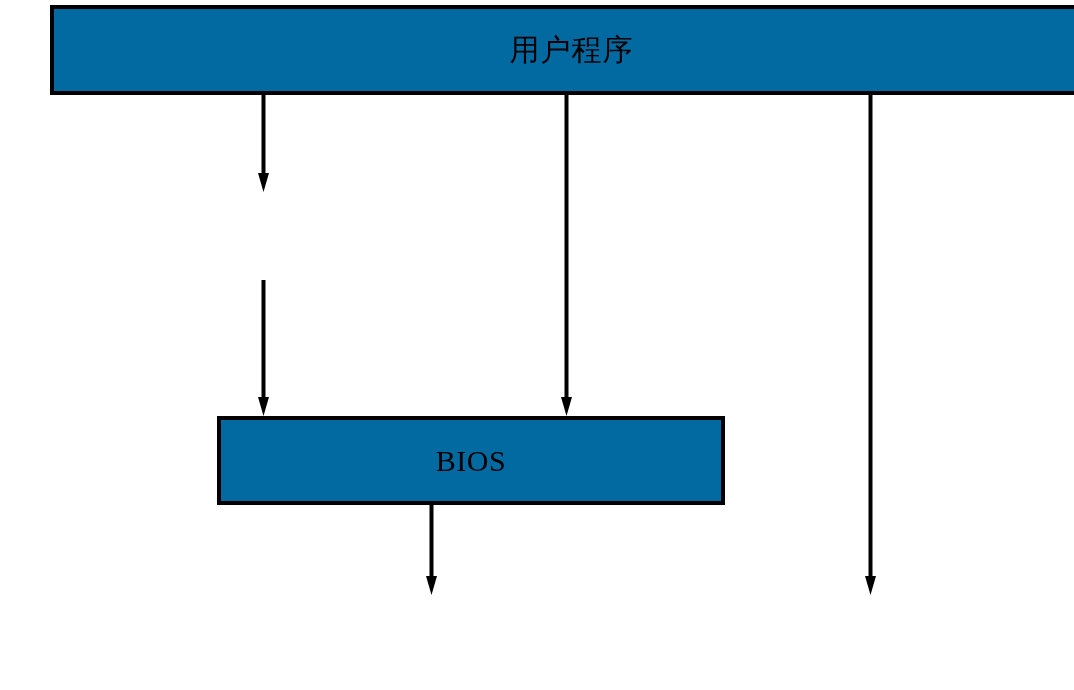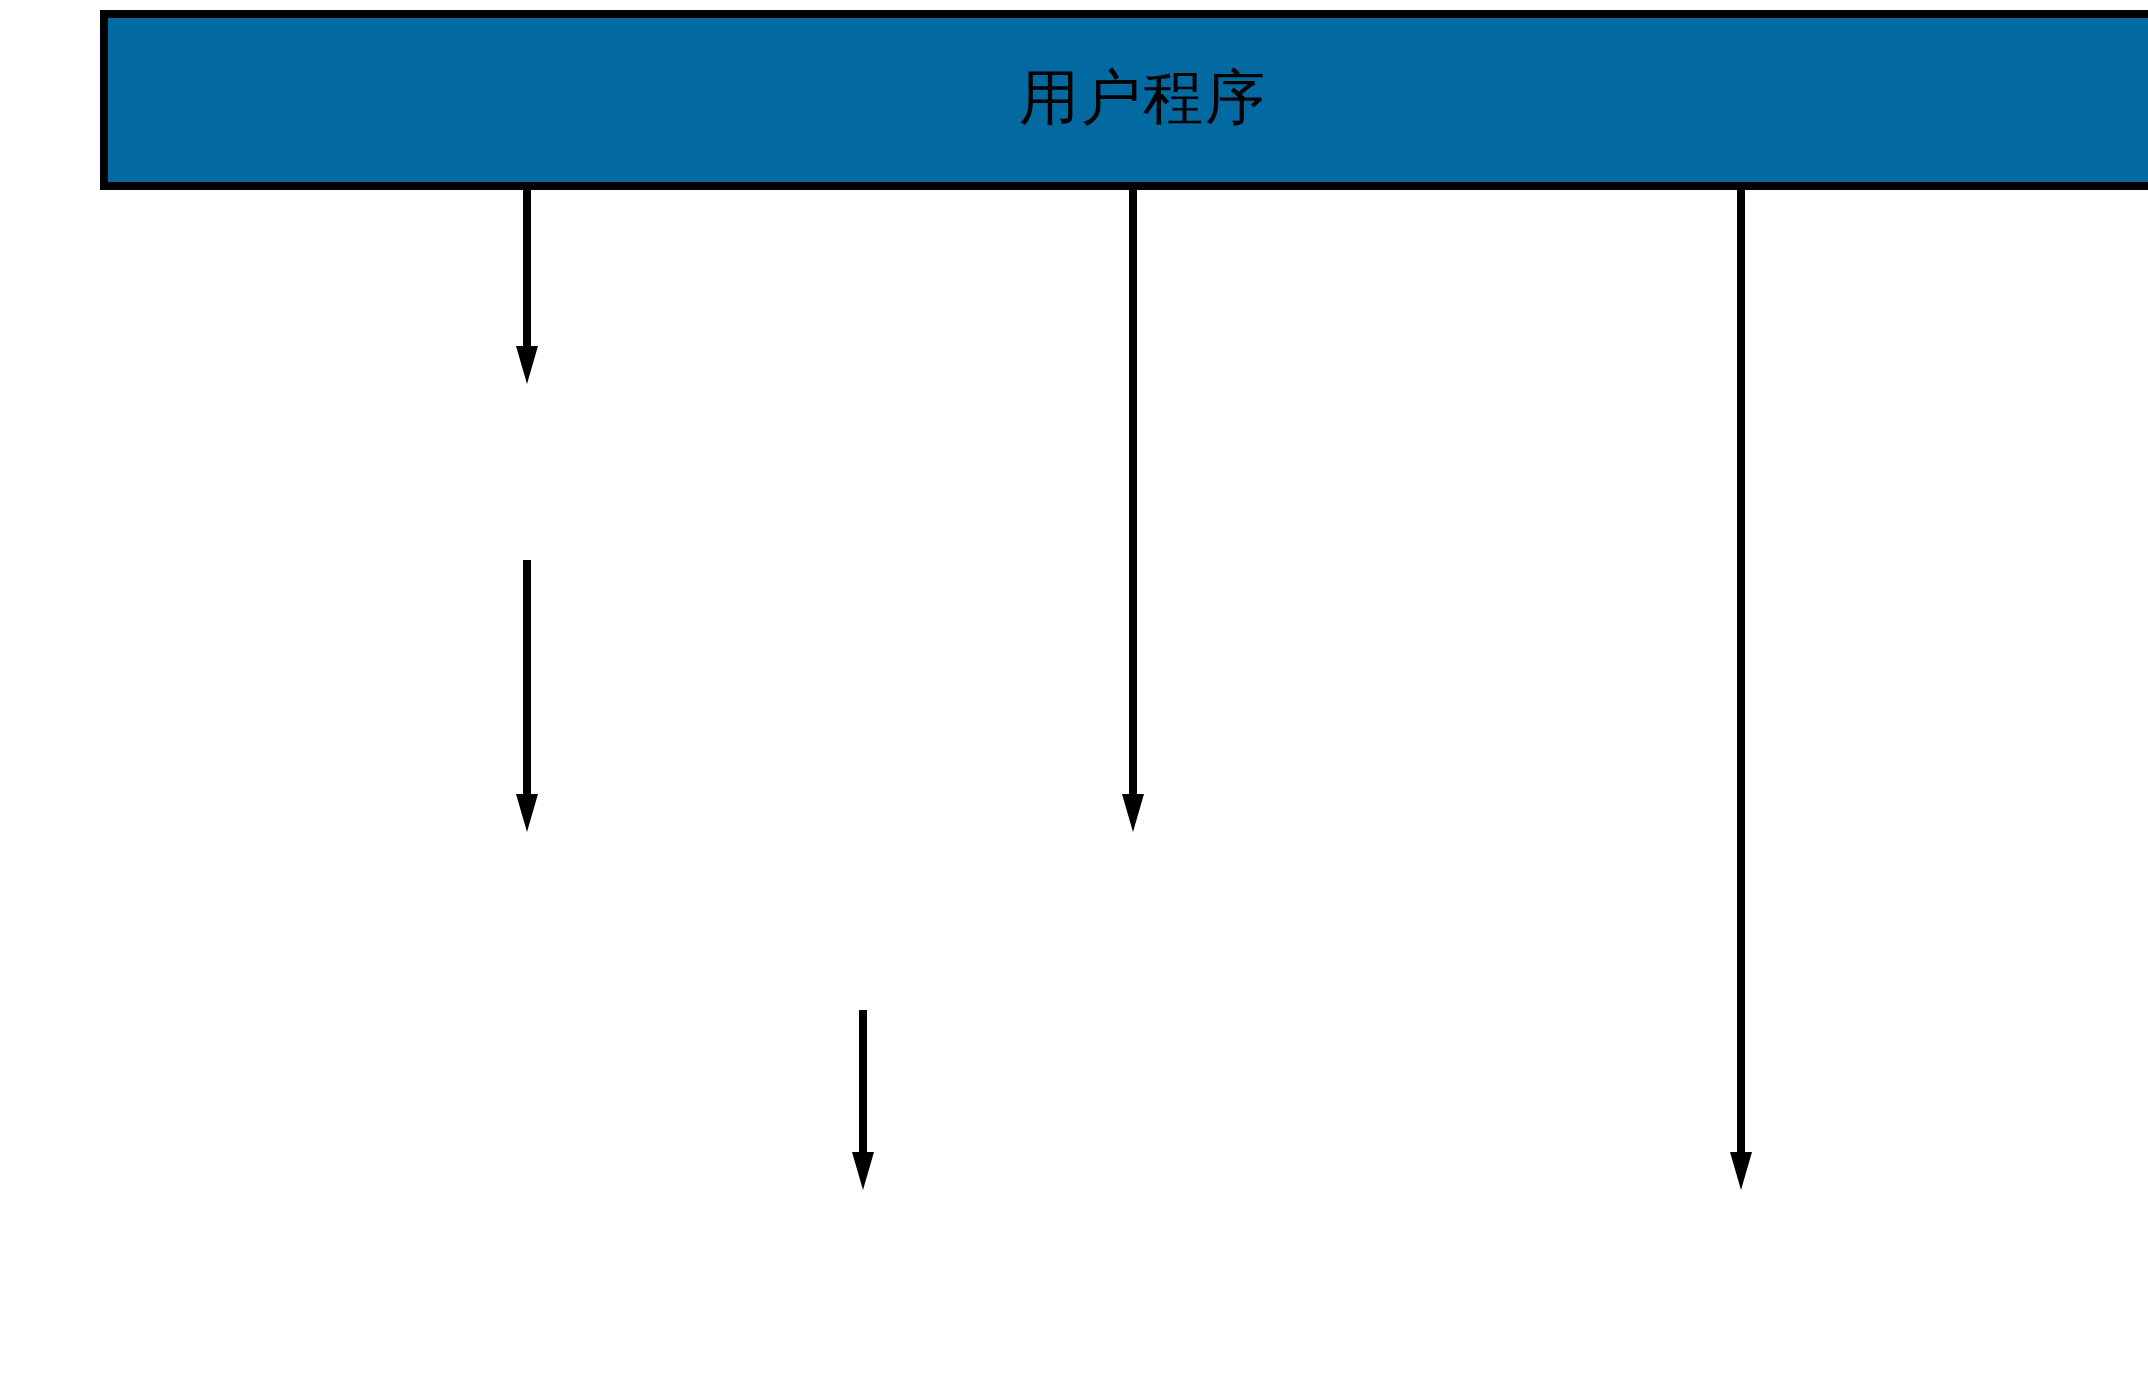--- a/index.html
+++ b/index.html
@@ -77,13 +77,16 @@
     </div>
     <div class="edge" style="left: 425.5px; top: 505px; width: 11px; height: 90px;">
       <svg width="11" height="90" viewBox="0 0 11 90">
         <rect x="3.5" y="0" width="4" height="77" fill="#000000"></rect>
         <polygon points="0,71 11,71 5.5,90" fill="#000000"></polygon>
       </svg>
     </div>
     <div class="node" style="left: 27px; top: 5px; width: 1043px; height: 90px; border-color: rgb(0, 0, 0);">
       <span class="node-label">用户程序</span>
     </div>
+    <div class="node" style="left: 194px; top: 416px; width: 508px; height: 89px; border-color: rgb(0, 0, 0);">
+      <span class="node-label latin">BIOS</span>
+    </div>
   </div>
 
 </body></html>

